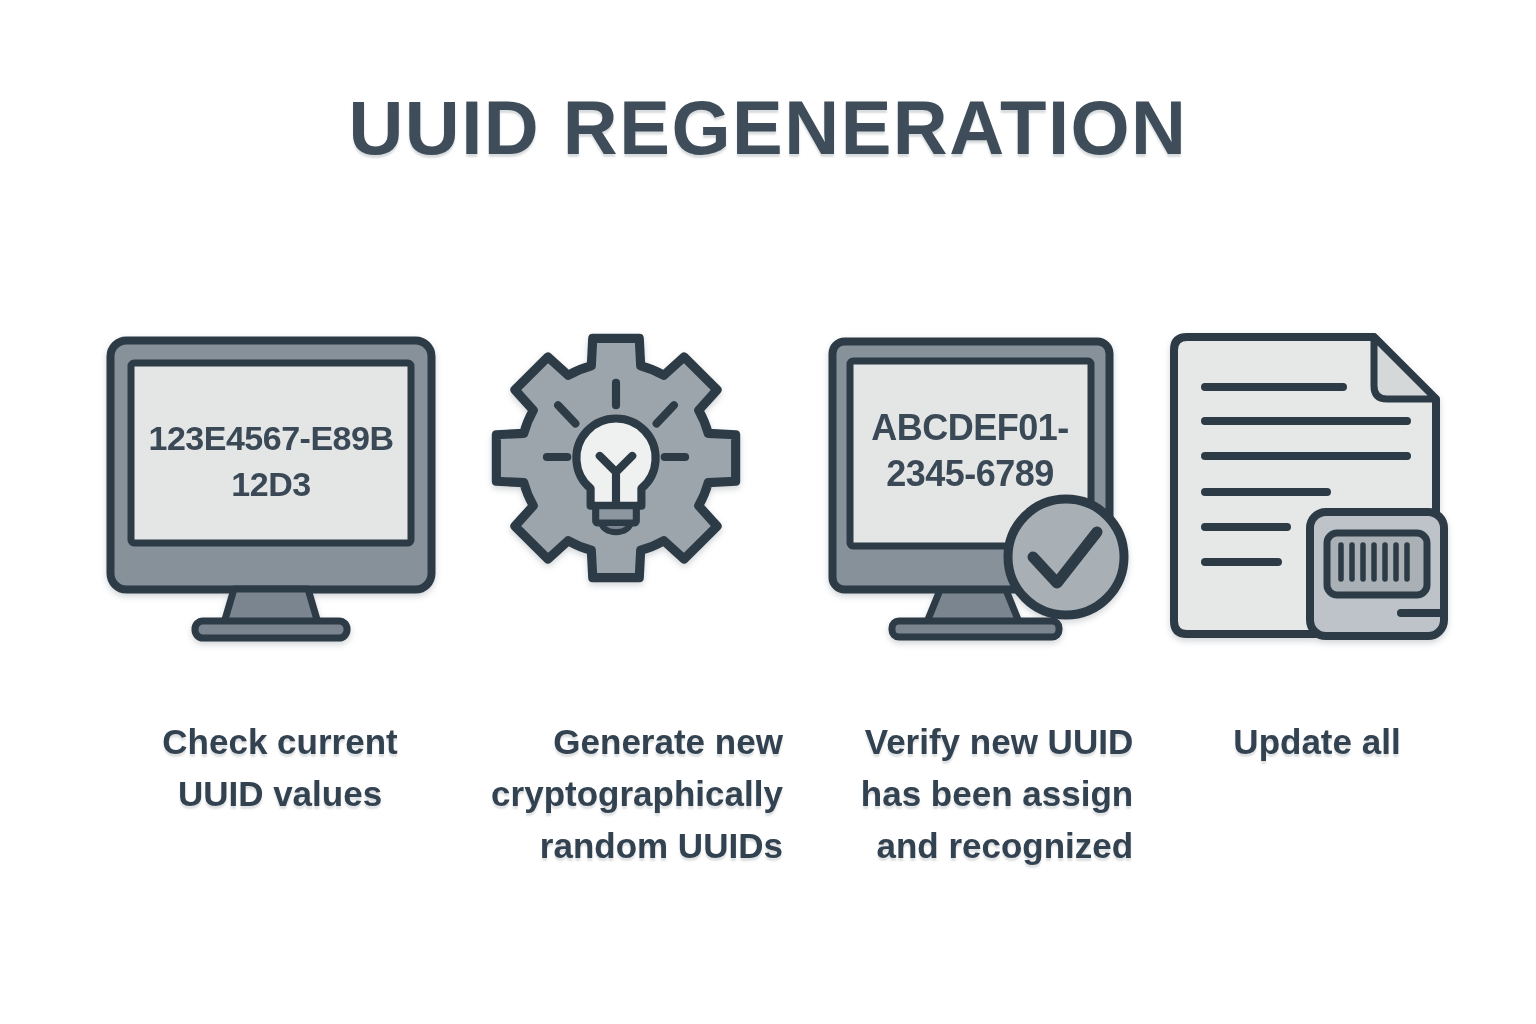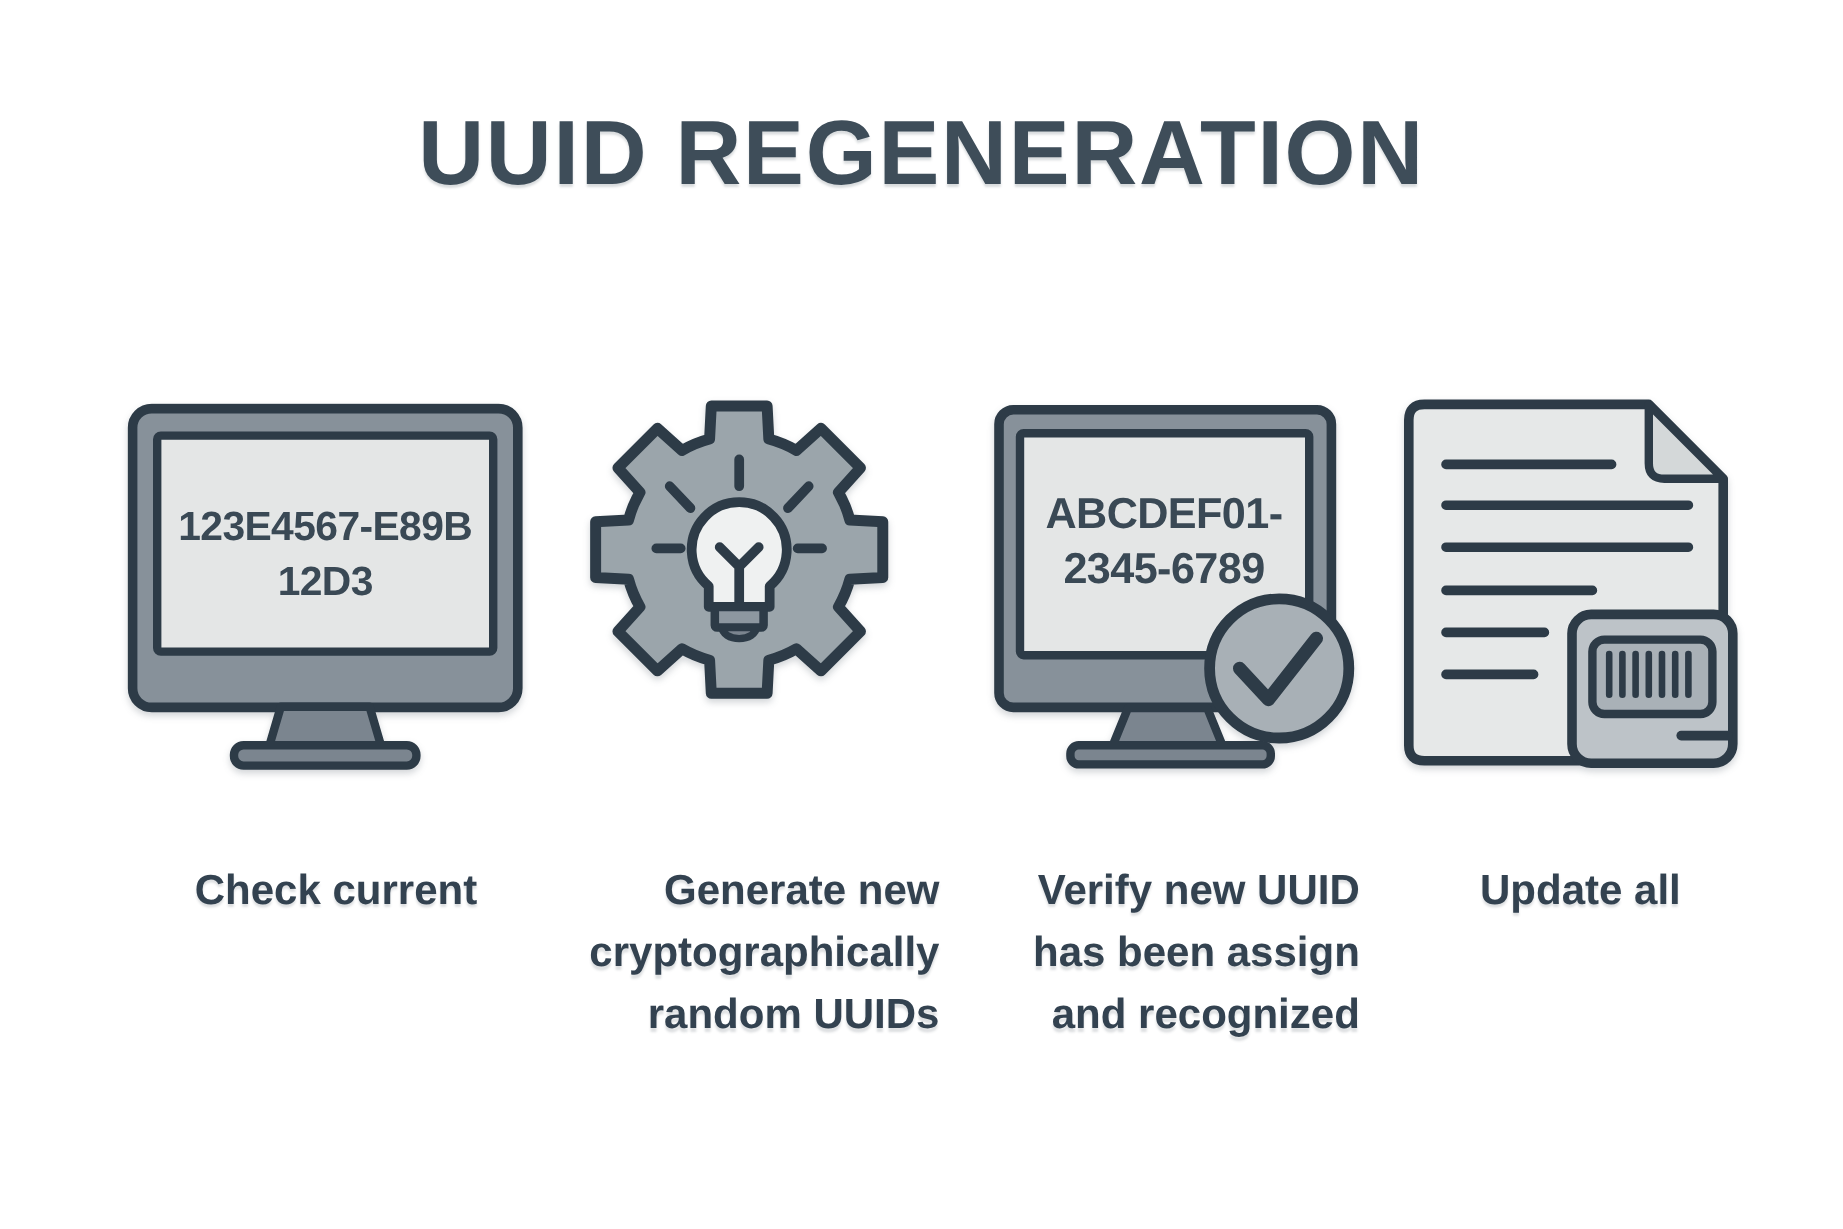--- a/index.html
+++ b/index.html
@@ -119,20 +119,21 @@
     <path class="f-fold s" stroke-width="7" d="M206,7 L206,56 Q206,69 219,69 L268,69 Z"></path>
     <path class="s nf" stroke-width="8" d="M37,57 L175,57 M37,91 L239,91 M37,126 L239,126 M37,162 L159,162 M37,197 L119,197 M37,232 L110,232"></path>
     <rect class="f-badge s" x="142" y="182" width="134" height="124" rx="16" stroke-width="8"></rect>
     <rect class="f-barcode s" x="159" y="203" width="100" height="62" rx="10" stroke-width="7"></rect>
     <path class="s nf" stroke-width="5.5" d="M173,215 L173,249 M184,215 L184,249 M195,215 L195,249 M206,215 L206,249 M217,215 L217,249 M228,215 L228,249 M239,215 L239,249"></path>
     <path class="s nf" stroke-width="8" d="M233,283 L272,283"></path>
   </svg>
 
   <div class="caption cap1">
     <div>Check current</div>
+    <div>UUID values</div>
   </div>
   <div class="caption cap2">
     <div>Generate new</div>
     <div>cryptographically</div>
     <div>random UUIDs</div>
   </div>
   <div class="caption cap3">
     <div>Verify new UUID</div>
     <div>has been assign</div>
     <div>and recognized</div>

